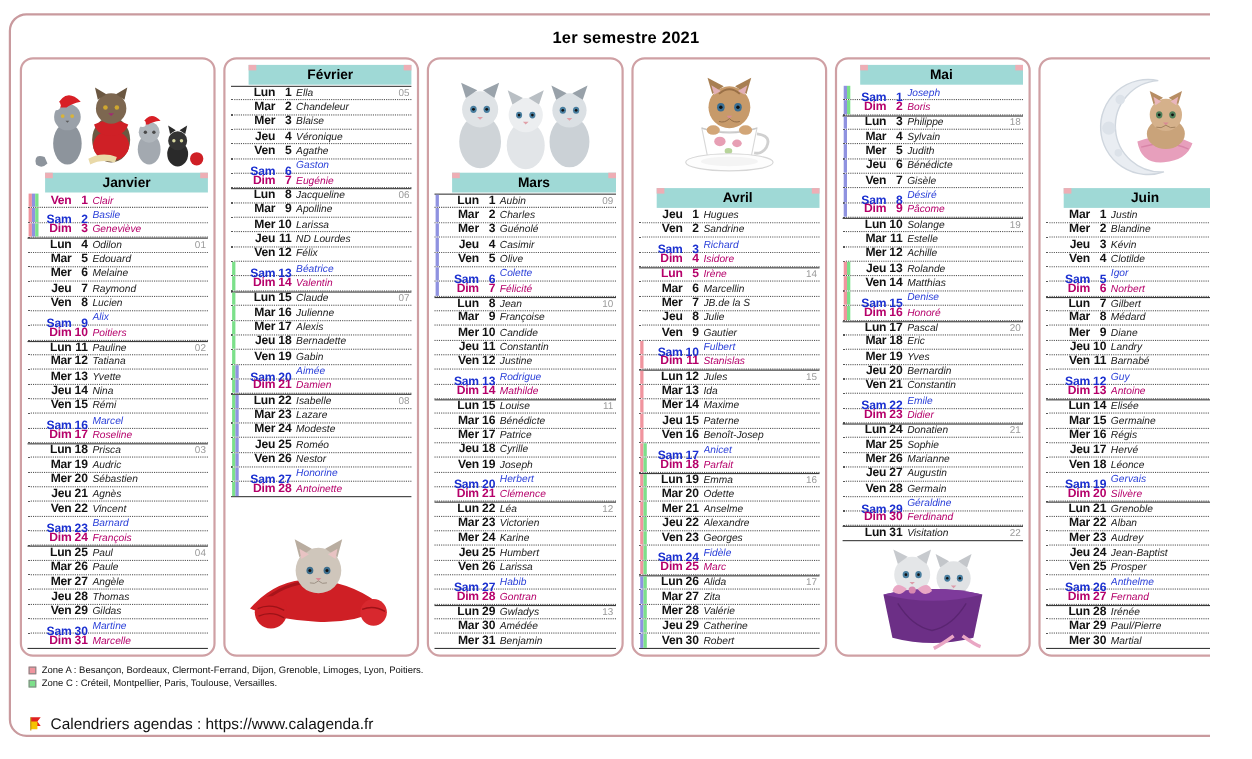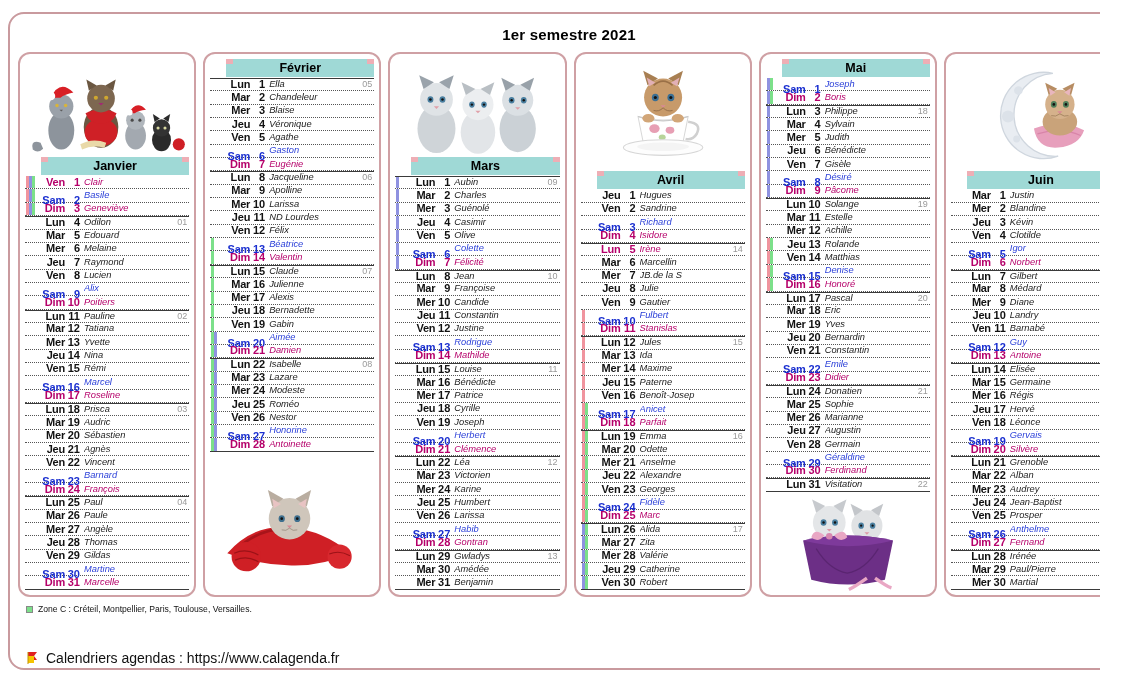--- a/index.html
+++ b/index.html
@@ -1724,20 +1724,24 @@
             <span class="num">30</span>
             <span class="saint">Martial</span>
             <span class="wk"></span>
           </div>
         </div>
       </div>
     </div>
 
   <div class="legend">
     <div class="lrow">
+      <span class="swatch swA"></span>
+      <span>Zone A : Besançon, Bordeaux, Clermont-Ferrand, Dijon, Grenoble, Limoges, Lyon, Poitiers.</span>
+    </div>
+    <div class="lrow">
       <span class="swatch swC"></span>
       <span>Zone C : Créteil, Montpellier, Paris, Toulouse, Versailles.</span>
     </div>
   </div>
 
   <div class="credit">
     <svg class="flagicon" width="13" height="14" viewBox="0 0 13 14">
       <path d="M2 1 L11 1 L8 5 L11 9 L2 9 Z" fill="#e02020"></path>
       <path d="M2 5 L8 5 L8 12 L2 12 Z" fill="#f5c400"></path>
       <path d="M2 1 L2 13" stroke="#c09000" stroke-width="1" fill="none"></path>

